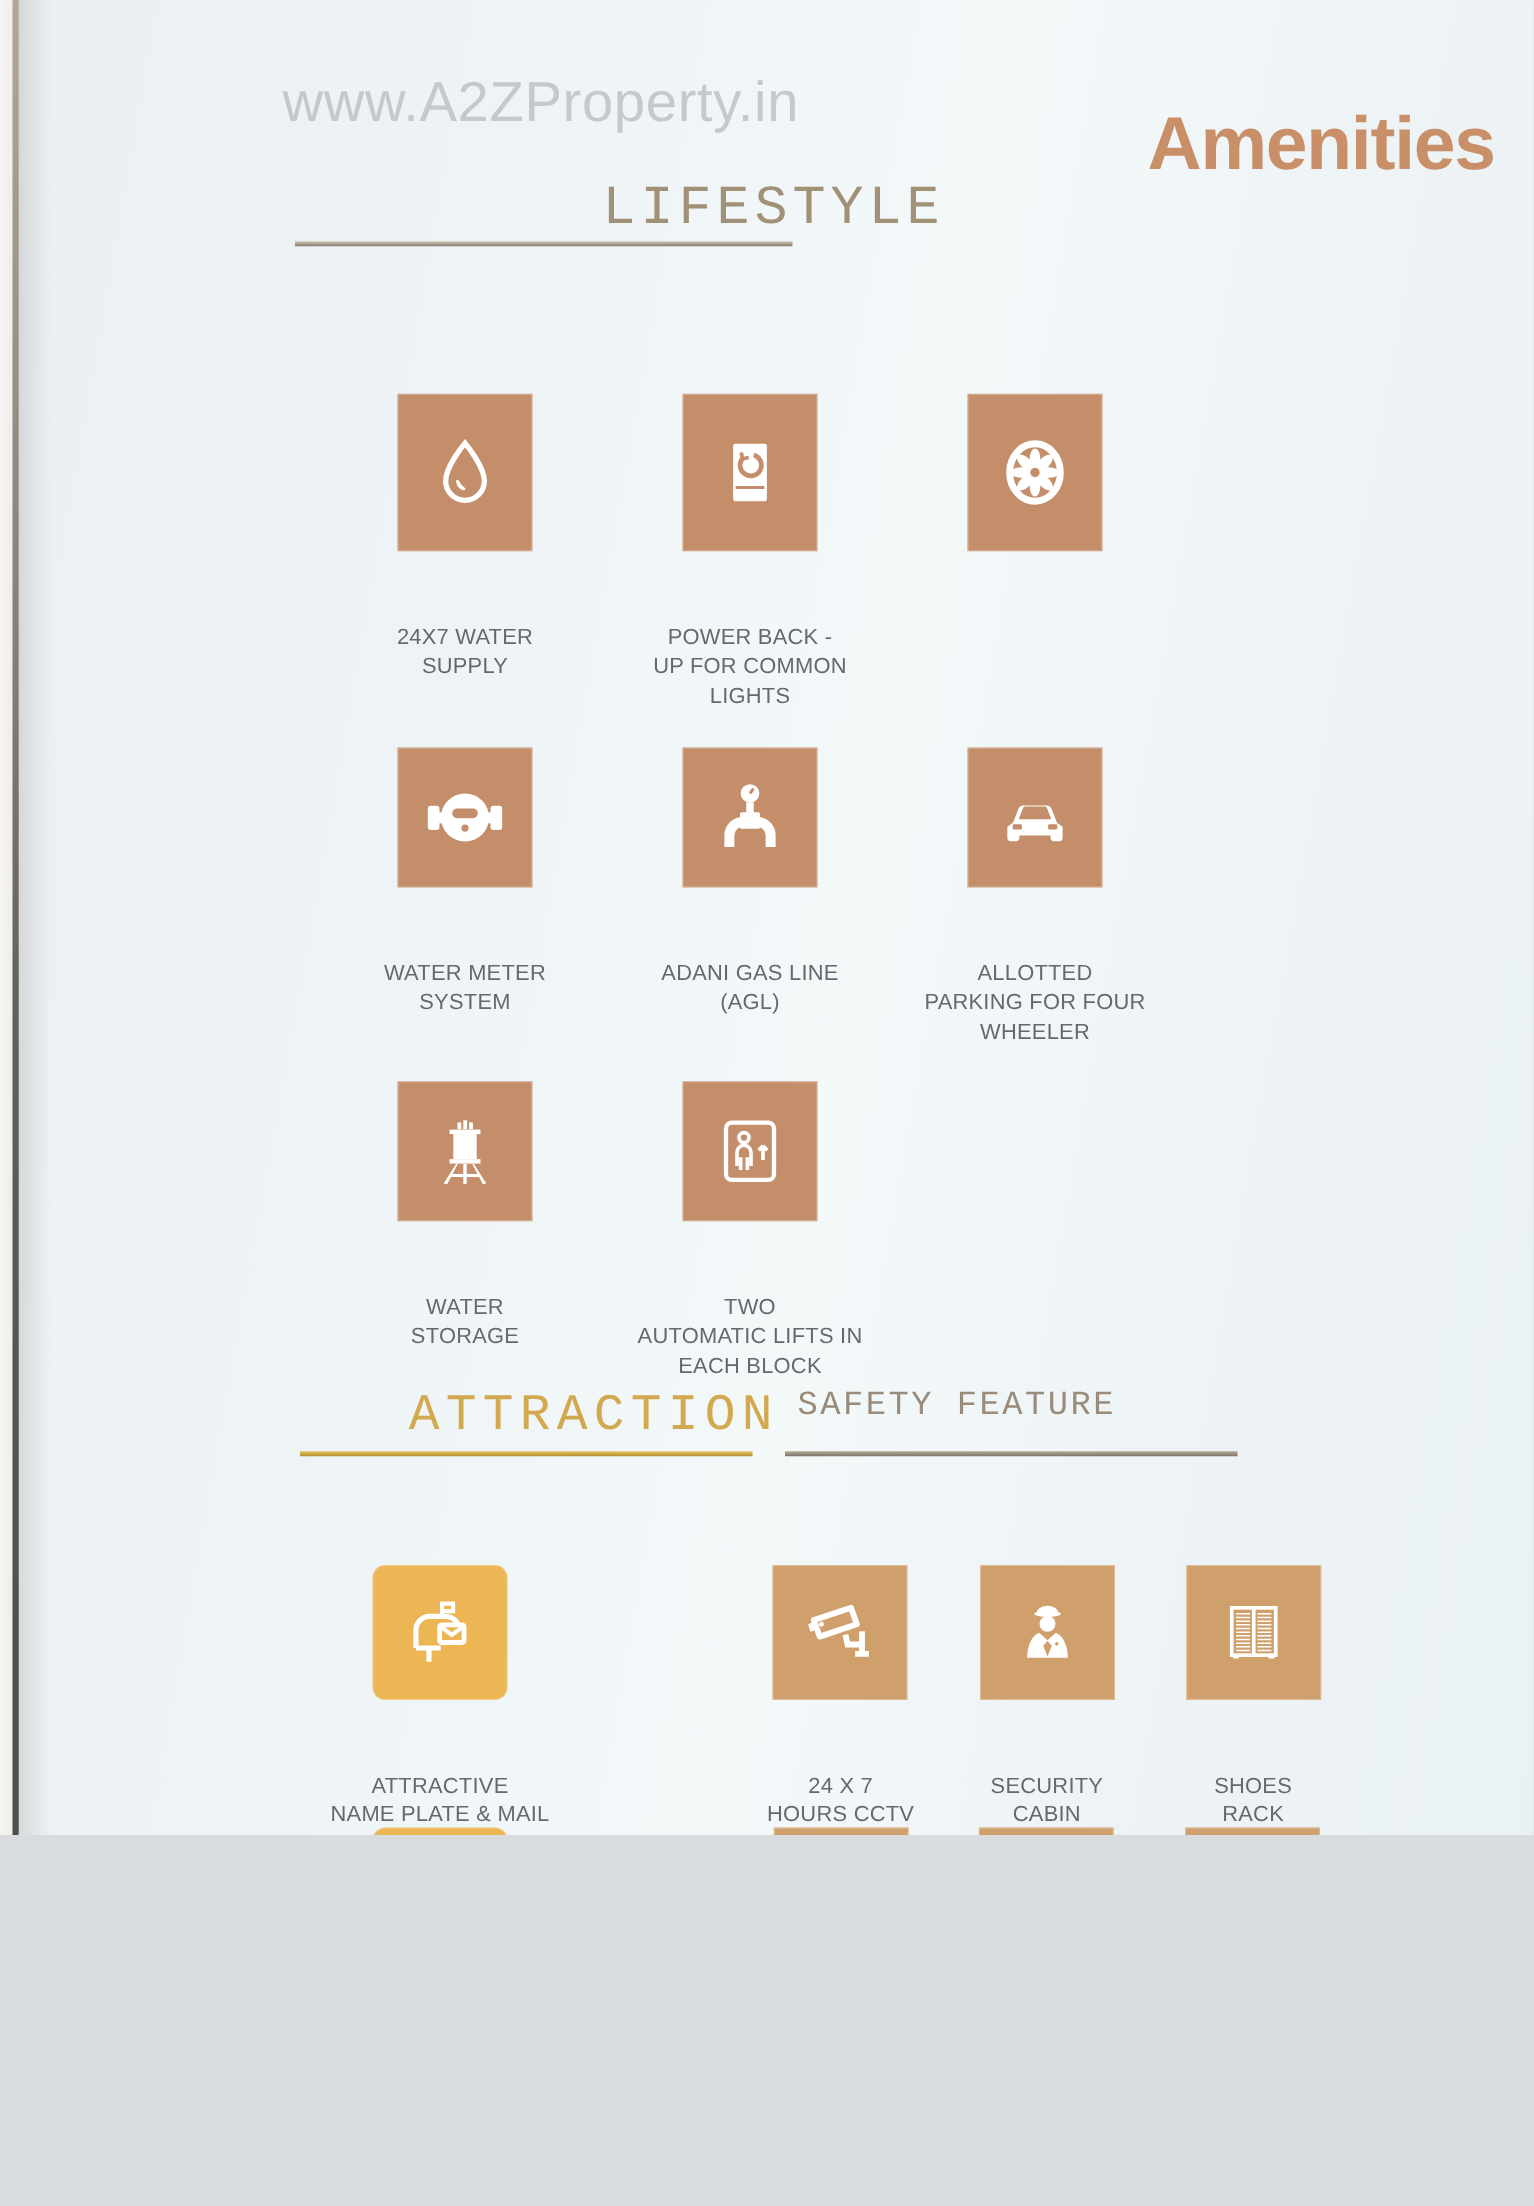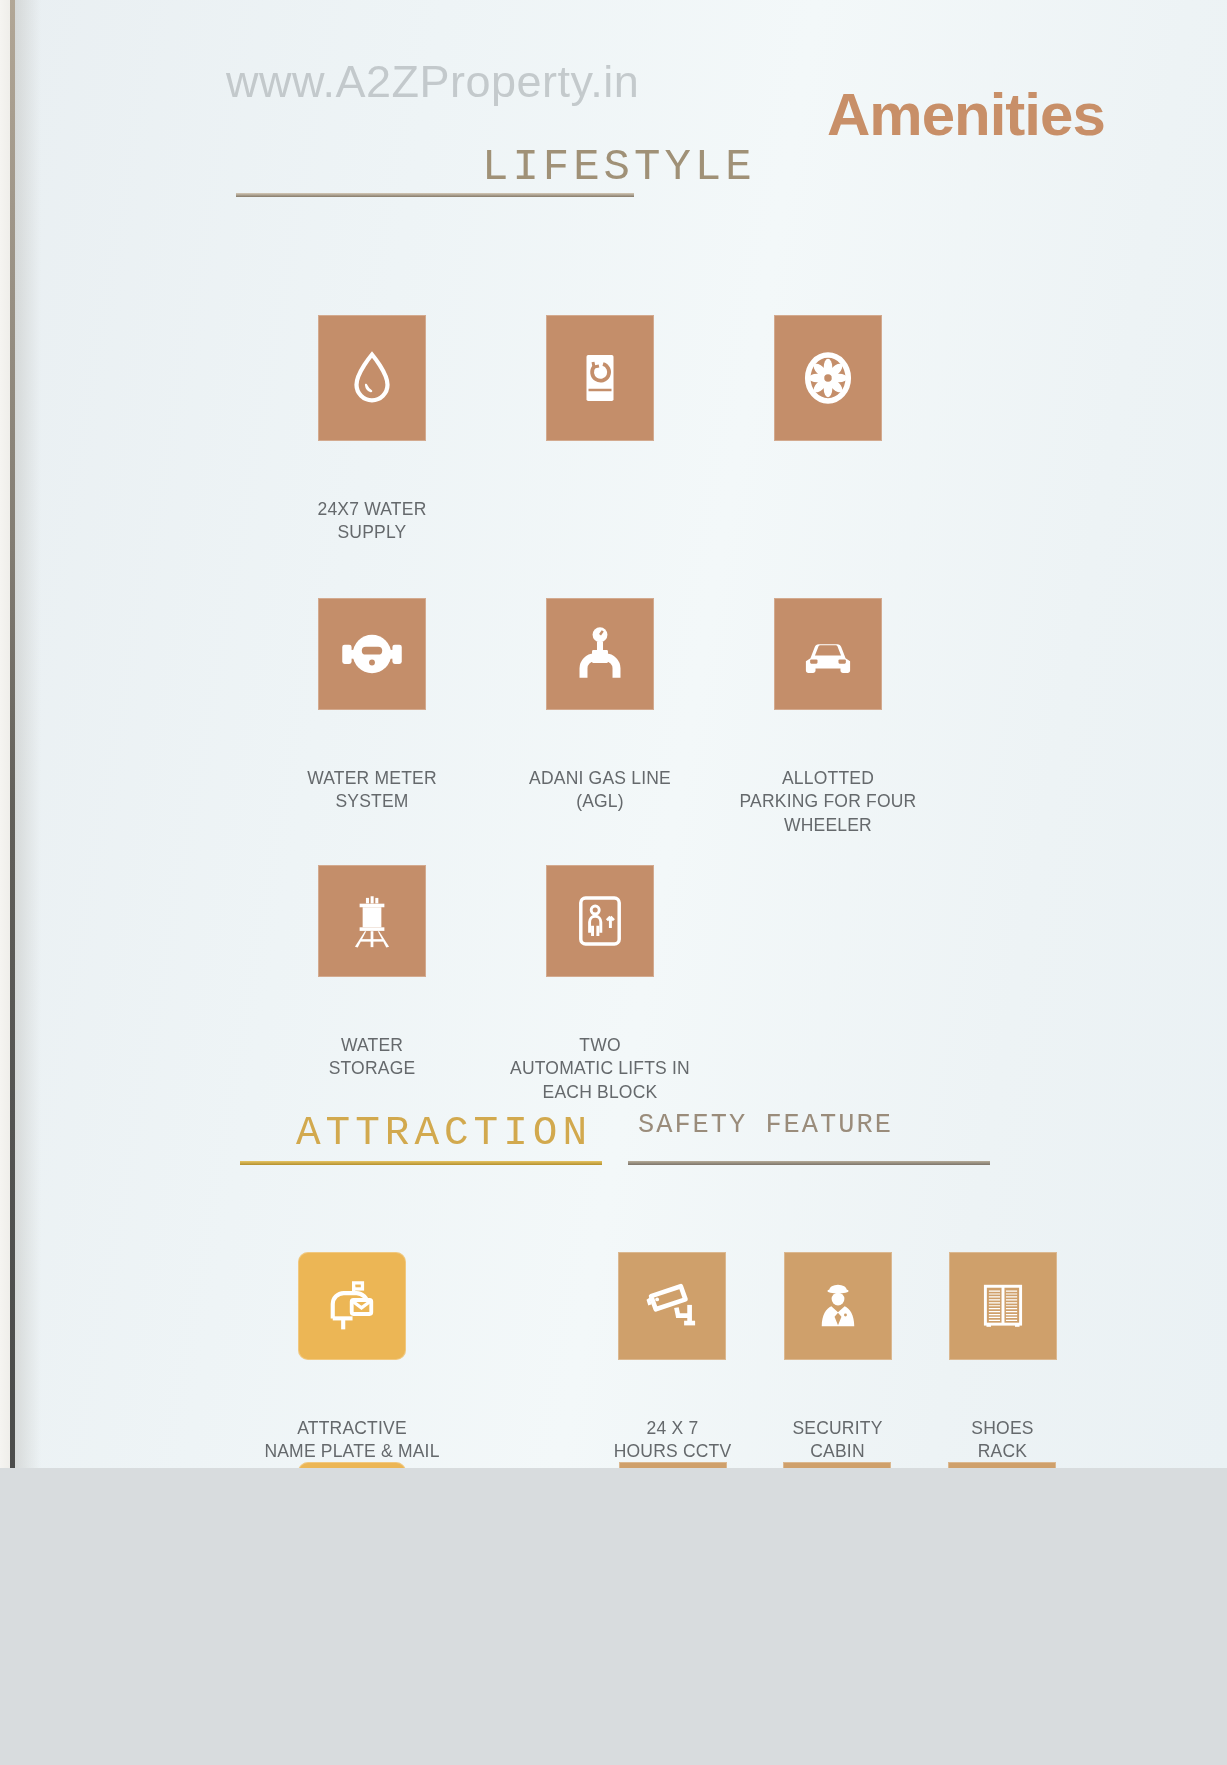--- a/index.html
+++ b/index.html
@@ -18,28 +18,28 @@
     opacity:.85;}
   .edge-soft{position:absolute;left:15px;top:0;width:26px;height:100%;
     background:linear-gradient(90deg,rgba(120,110,95,.18),rgba(120,110,95,0));}
 
   .wm-top{
     position:absolute;left:226px;top:56px;
     font-size:45px;letter-spacing:.5px;color:#aab0b3;opacity:.62;font-weight:400;
     white-space:nowrap;
   }
   .amenities{
-    position:absolute;left:827px;top:80px;
+    position:absolute;left:918px;top:80px;
     font-size:60px;font-weight:700;letter-spacing:-1px;color:#c88f68;
     white-space:nowrap;
   }
 
   .sec-title{position:absolute;font-family:Liberation Mono, monospace;font-weight:400;white-space:nowrap;text-align:center;}
   .t-lifestyle{left:482px;top:142px;font-size:44px;letter-spacing:4px;color:#a09177;}
-  .t-attraction{left:296px;top:1110px;font-size:41px;letter-spacing:5px;color:#d2a94e;}
+  .t-attraction{left:327px;top:1110px;font-size:41px;letter-spacing:5px;color:#d2a94e;}
   .t-safety{left:638px;top:1110px;font-size:27px;letter-spacing:2px;color:#9a8c7b;}
   .rule{position:absolute;height:4px;}
   .r-lifestyle{left:236px;top:193px;width:398px;background:linear-gradient(180deg,#d4c9b7,#857a6a);}
   .r-attraction{left:240px;top:1161px;width:362px;background:linear-gradient(180deg,#e6c463,#b3902f);}
   .r-safety{left:628px;top:1161px;width:362px;background:linear-gradient(180deg,#b5ab98,#7c746a);}
 
   .cell{display:flex;flex-direction:column;align-items:center;gap:40px;}
   .label{
     margin-top:17px;font-size:17.5px;line-height:1.34;color:#65696c;
     text-align:center;white-space:pre-line;letter-spacing:.2px;width:max-content;max-width:250px;
@@ -103,20 +103,23 @@
 
     <div class="cell">
       <div class="tile tan tall">
         <svg width="60" height="68" viewBox="0 0 24 24">
           <rect x="6.6" y="2.8" width="10.8" height="18.4" rx="0.7" fill="#fff"></rect>
           <path d="M13.2 6.4a3.4 3.4 0 1 1-3.5 1" fill="none" stroke="#c48e6a" stroke-width="1.5"></path>
           <path d="M9.2 5.6l.4 2 2-.4" fill="none" stroke="#c48e6a" stroke-width="1.2"></path>
           <line x1="7.4" y1="16.8" x2="16.6" y2="16.8" stroke="#c48e6a" stroke-width="1"></line>
         </svg>
       </div>
+      <div class="label">POWER BACK -
+UP FOR COMMON
+LIGHTS</div>
     </div>
 
     <div class="cell">
       <div class="tile tan tall">
         <svg width="64" height="66" viewBox="0 0 24 24">
           <ellipse cx="12" cy="12" rx="7.6" ry="8.6" fill="none" stroke="#fff" stroke-width="2.1"></ellipse>
           <g fill="#fff">
             <ellipse cx="12" cy="7.9" rx="1.6" ry="3.1"></ellipse>
             <ellipse cx="12" cy="7.9" rx="1.6" ry="3.1" transform="rotate(45 12 12)"></ellipse>
             <ellipse cx="12" cy="7.9" rx="1.6" ry="3.1" transform="rotate(90 12 12)"></ellipse>

